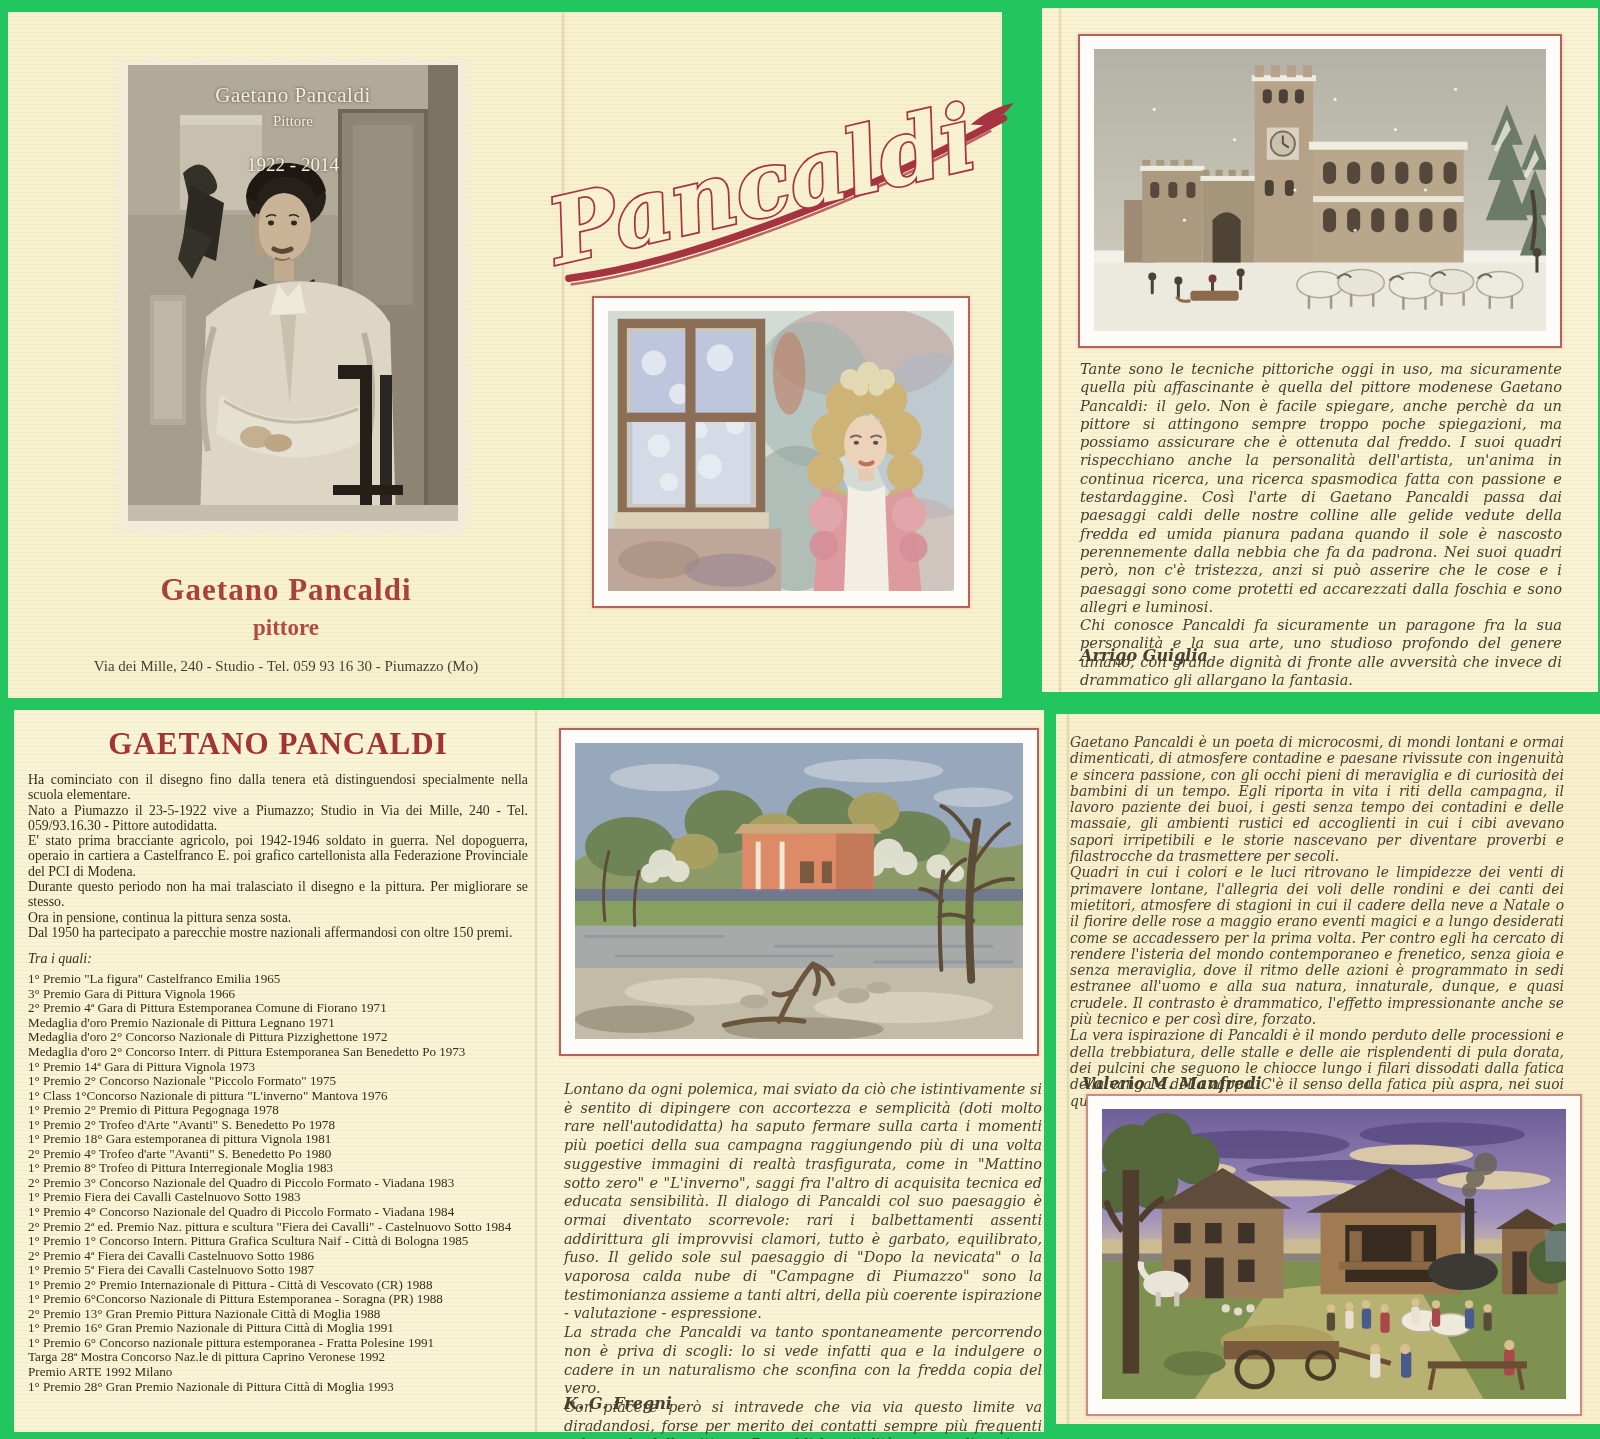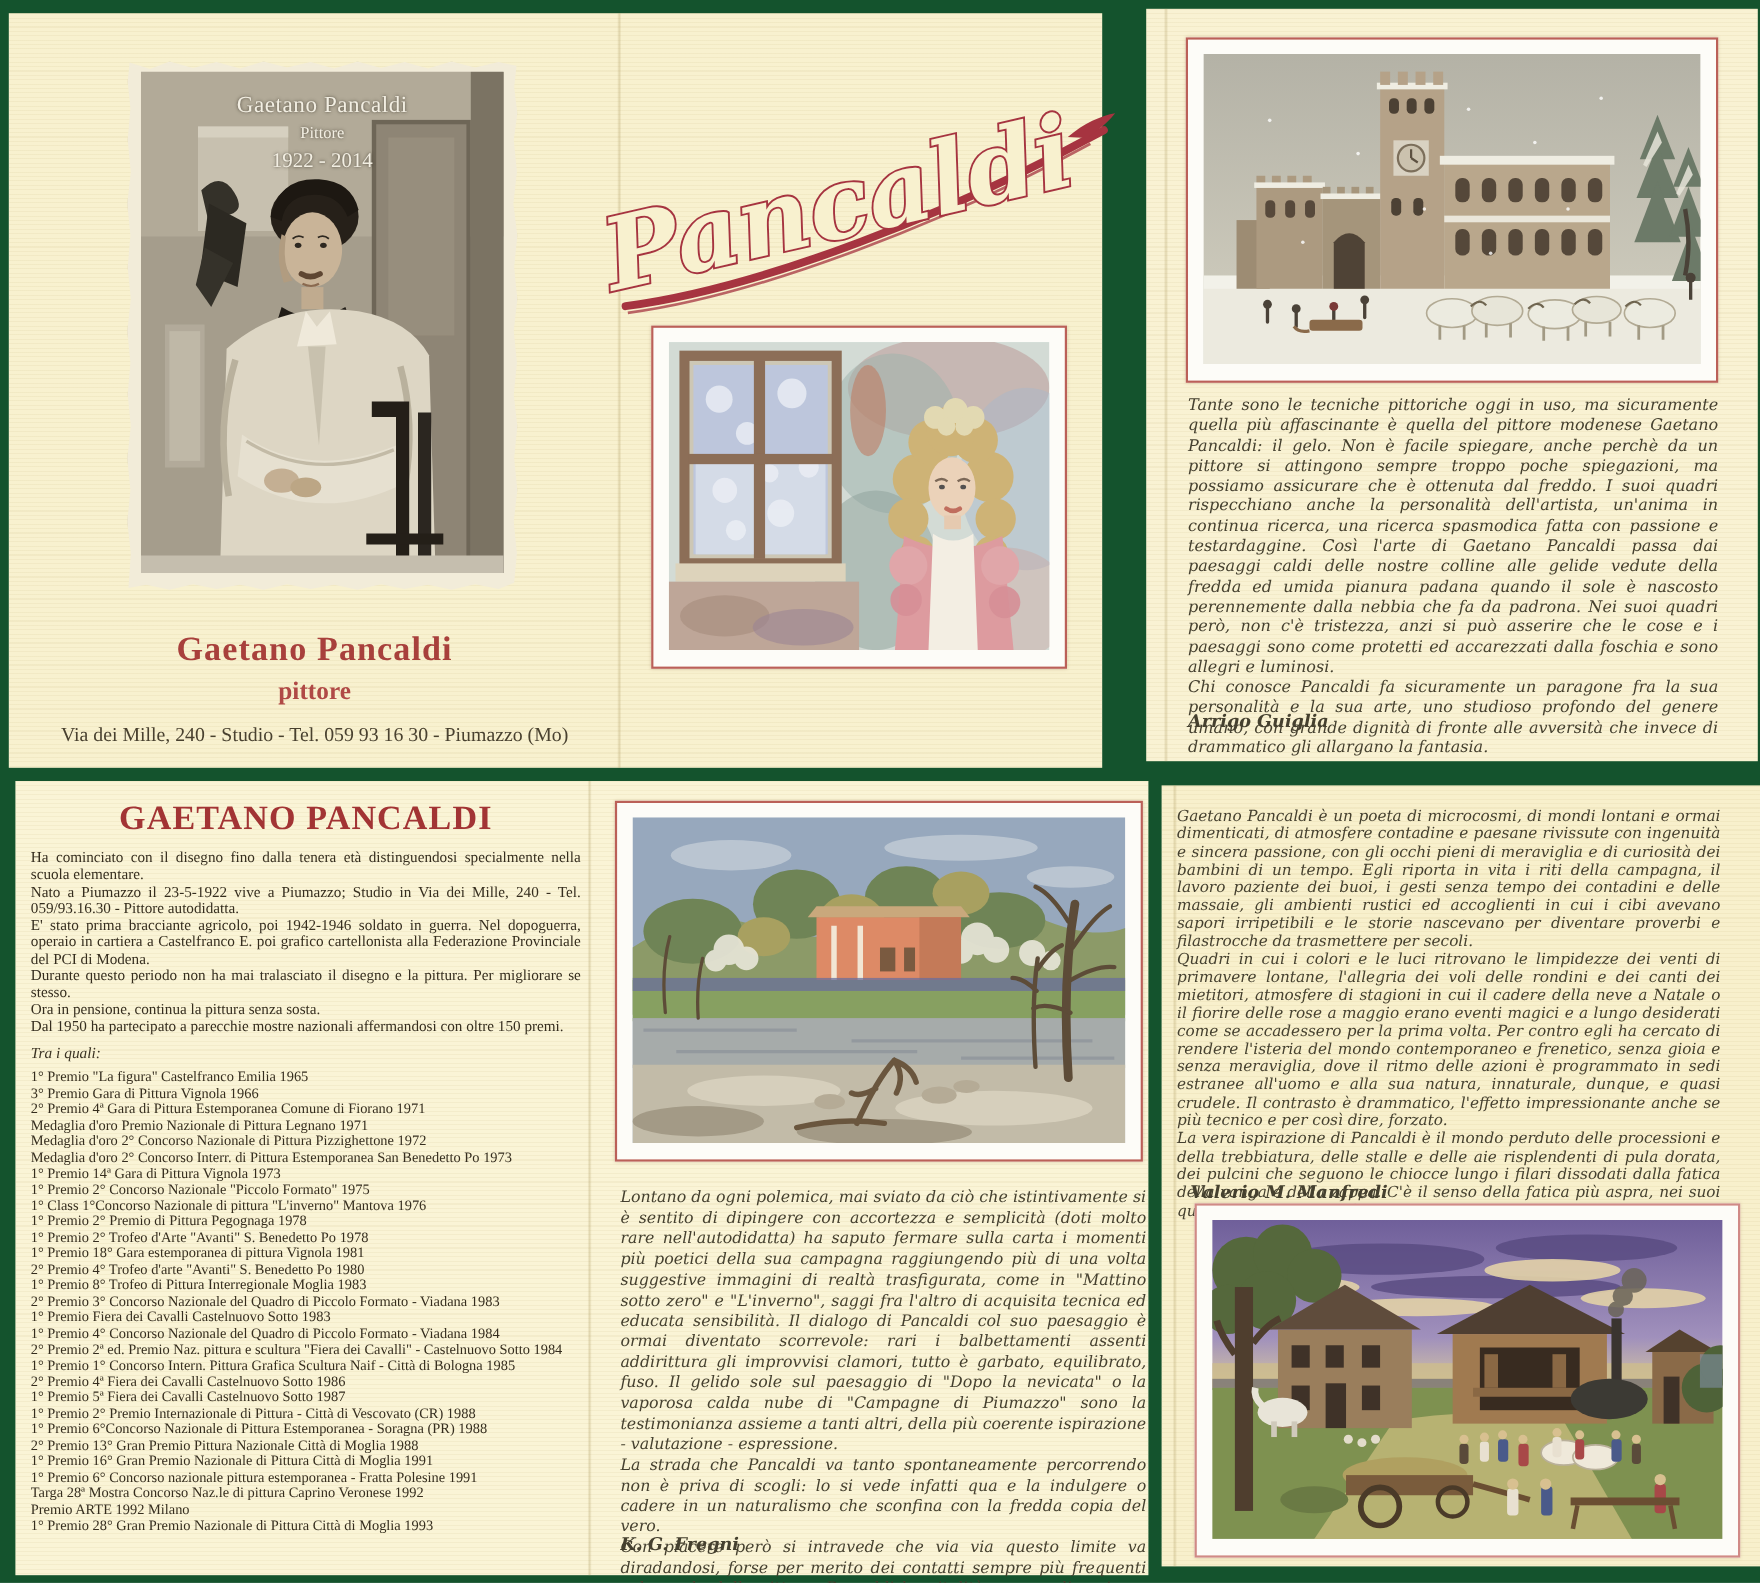--- a/index.html
+++ b/index.html
@@ -1,43 +1,43 @@
 <!DOCTYPE html>
 <html><head>
 <meta charset="utf-8">
 <style>
   html,body{margin:0;padding:0;background:#fdfdfa;}
-  #stage{position:relative;width:1600px;height:1439px;background:#14532d;overflow:hidden;
+  #stage{position:relative;width:1600px;height:1439px;background:#22c55e;overflow:hidden;
          font-family:"Liberation Serif",serif;}
   .panel{position:absolute;background-color:#f8f1cf;
          background-image:repeating-linear-gradient(180deg,rgba(186,166,106,0.10) 0 1px,rgba(255,255,255,0) 1px 4px);}
   .fold{position:absolute;top:0;bottom:0;width:4px;
         background:linear-gradient(90deg,rgba(168,148,88,0),rgba(168,148,88,0.30),rgba(168,148,88,0));}
   
   #p-tl{left:8px;top:12px;width:994px;height:686px;}
   .photo-wrap{position:absolute;left:107px;top:43px;width:356px;height:482px;background:#f2ecd9;
       clip-path:polygon(0.8% 0.4%,6% 1.6%,11% 0.2%,17% 1.4%,23% 0.3%,29% 1.5%,35% 0.2%,41% 1.3%,47% 0.3%,53% 1.5%,59% 0.2%,65% 1.4%,71% 0.3%,77% 1.5%,83% 0.2%,89% 1.3%,95% 0.3%,99.6% 1%,99% 5%,99.8% 10%,98.9% 15%,99.7% 21%,98.8% 27%,99.8% 33%,99% 39%,99.8% 45%,98.9% 51%,99.7% 57%,98.9% 63%,99.8% 69%,99% 75%,99.8% 81%,98.9% 87%,99.7% 93%,99% 98.5%,95% 99.7%,89% 98.8%,83% 99.8%,77% 98.9%,71% 99.7%,65% 98.8%,59% 99.8%,53% 98.9%,47% 99.7%,41% 98.8%,35% 99.8%,29% 98.9%,23% 99.7%,17% 98.8%,11% 99.8%,5% 98.9%,0.5% 99.5%,1.1% 93%,0.2% 87%,1% 81%,0.2% 75%,1.1% 69%,0.3% 63%,1% 57%,0.2% 51%,1.1% 45%,0.3% 39%,1% 33%,0.2% 27%,1.1% 21%,0.3% 15%,1% 9%,0.3% 4%);
       box-shadow:0 0 4px rgba(120,100,60,.35);}
   .photo-inner{position:absolute;left:13px;top:10px;right:13px;bottom:16px;overflow:hidden;}
   .photo-inner svg{width:100%;height:100%;display:block;}
   .photo-caption{position:absolute;left:0;right:0;top:28px;text-align:center;color:#f3efe3;
       text-shadow:0 0 3px rgba(40,35,25,.8);}
   .cap-name{font-size:21px;letter-spacing:.5px;}
   .cap-role{font-size:15px;margin-top:5px;}
-  .cap-years{font-size:19px;margin-top:6px;}
+  .cap-years{font-size:19px;margin-top:24px;}
   .sig-wrap{position:absolute;left:532px;top:52px;width:482px;height:242px;}
   .sig-wrap svg{width:100%;height:100%;}
   .frame{position:absolute;background:#fdfcf8;border:2px solid #bb6058;box-sizing:border-box;
          box-shadow:0 0 3px rgba(150,110,80,.3);}
   .frame svg{position:absolute;left:14px;top:13px;right:14px;bottom:15px;width:calc(100% - 28px);height:calc(100% - 28px);}
   #painting-woman{left:584px;top:284px;width:378px;height:312px;}
   .name-block{position:absolute;left:28px;top:560px;width:500px;text-align:center;}
   .nb-name{font-size:31px;font-weight:bold;color:#a8403c;letter-spacing:1px;}
   .nb-role{font-size:23px;font-weight:bold;color:#b04a46;margin-top:7px;}
-  .nb-addr{font-size:18px;color:#49412f;margin-top:17px;}
+  .nb-addr{font-size:15px;color:#49412f;margin-top:17px;}
   
   #p-tr{left:1042px;top:8px;width:556px;height:684px;background-color:#f9f2d3;}
   #painting-winter{left:36px;top:26px;width:484px;height:314px;}
   .essay{position:absolute;font-family:"DejaVu Serif",serif;font-style:italic;color:#45402f;
          text-align:justify;}
   .essay p{margin:0;}
   .essay-sig{font-weight:bold;margin-top:8px;font-style:italic;}
   #tr-essay{left:38px;top:352px;width:482px;font-size:14.6px;line-height:18.3px;}
   
   #p-bl{left:14px;top:710px;width:1030px;height:722px;background-color:#faf4d6;}

